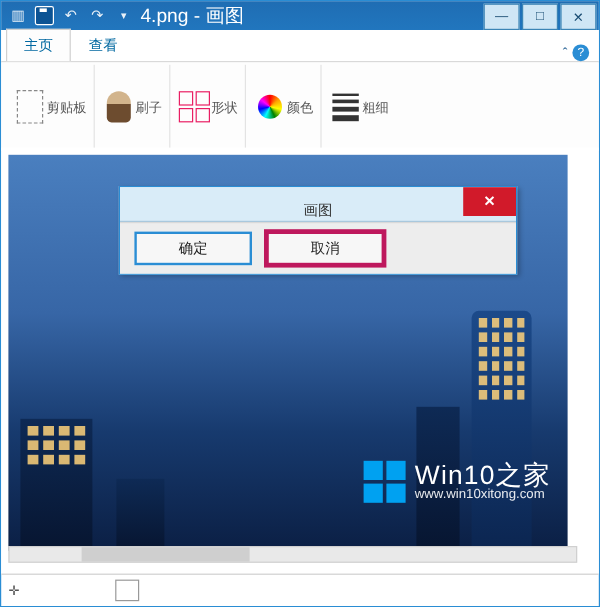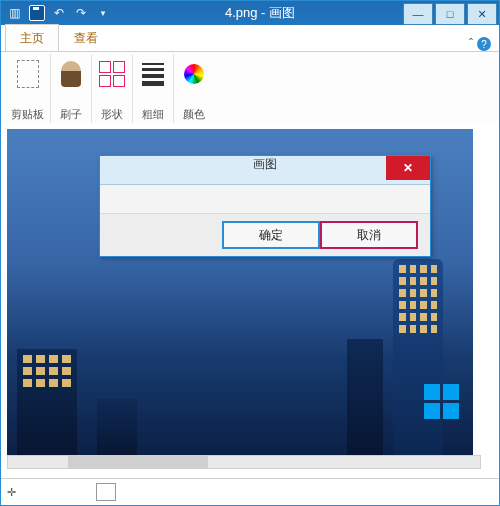--- a/index.html
+++ b/index.html
@@ -3,33 +3,33 @@
 <meta charset="utf-8">
 <style>
   html,body{margin:0;padding:0;font-family:"Microsoft YaHei","Segoe UI",sans-serif;font-size:12px;background:#fff;color:#222;}
   .window{width:500px;height:506px;position:relative;box-sizing:border-box;border:1px solid #2a8dd4;background:#fff;}
   
   .titlebar{height:24px;background:linear-gradient(#1f6db3,#2176be);display:flex;align-items:center;color:#fff;}
   .tb-qat{display:flex;align-items:center;gap:6px;padding:0 6px;}
   .qat-ico{width:16px;height:16px;display:flex;align-items:center;justify-content:center;font-size:12px;color:#fff;opacity:.9;}
   .qat-save{width:14px;height:14px;background:#0b5394;border:1px solid #fff;border-radius:2px;position:relative;}
   .qat-save::after{content:"";position:absolute;top:1px;left:3px;width:6px;height:3px;background:#fff;}
-  .tb-title{flex:1;text-align:center;font-size:13px;}
+  .tb-title{flex:1;font-size:16px;}
   .tb-controls{display:flex;}
   .tb-btn{width:28px;height:20px;margin:2px 2px 0 0;background:#cfe6f5;border:1px solid #3b84b5;display:flex;align-items:center;justify-content:center;font-size:11px;color:#1a4d73;}
   
   .tabsrow{height:26px;display:flex;align-items:flex-end;background:#fff;border-bottom:1px solid #d0d0d0;padding-left:4px;}
   .filetab{background:#1e74c0;color:#fff;padding:4px 14px;font-size:12px;height:18px;display:flex;align-items:center;}
-  .rtab{padding:4px 14px;font-size:12px;color:#a16207;height:18px;display:flex;align-items:center;border:1px solid transparent;border-bottom:none;}
+  .rtab{padding:4px 14px;font-size:12px;color:#0369a1;height:18px;display:flex;align-items:center;border:1px solid transparent;border-bottom:none;}
   .rtab.active{border-color:#d0d0d0;background:#fdfdfd;}
   .help-down{margin-left:auto;margin-right:8px;color:#2a6496;font-size:12px;display:flex;align-items:center;gap:4px;}
   .help-q{width:14px;height:14px;border-radius:50%;background:#2a8dd4;color:#fff;display:flex;align-items:center;justify-content:center;font-size:10px;}
   
   .ribbon{height:70px;background:#fdfdfd;border-bottom:1px solid #d0d0d0;display:flex;padding:2px 4px;}
-  .group{display:flex;flex-direction:column;align-items:center;justify-content:space-between;padding:2px 6px;border-right:1px solid #e3e3e3;}
+  .group{display:flex;flex-direction:row;align-items:center;justify-content:space-between;padding:2px 6px;border-right:1px solid #e3e3e3;}
   .group:last-child{border-right:none;}
   .gicon{width:28px;height:36px;display:flex;align-items:center;justify-content:center;}
   .glabel{font-size:11px;color:#555;}
   .ico-clip{width:20px;height:26px;border:1px dashed #888;}
   .ico-img{width:22px;height:18px;border:1px solid #888;position:relative;}
   .ico-img::after{content:"";position:absolute;bottom:1px;left:2px;width:0;height:0;border-left:6px solid transparent;border-right:6px solid transparent;border-bottom:8px solid #9c27b0;}
   .ico-tools{display:flex;flex-wrap:wrap;width:26px;}
   .ico-tools span{width:10px;height:10px;margin:1px;background:linear-gradient(#f44336,#2196f3);}
   .ico-brush{width:20px;height:26px;background:linear-gradient(#d2b48c 40%,#6d4c2f 40%);border-radius:10px 10px 4px 4px;}
   .ico-shapes{display:flex;flex-wrap:wrap;width:28px;}
@@ -49,29 +49,29 @@
      radial-gradient(2px 2px at 80% 25%,#fff 0,#fff 40%,transparent 42%);}
   .building{position:absolute;bottom:0;background:linear-gradient(#0e2a55,#071530);}
   .b1{left:10px;width:60px;height:110px;}
   .b2{left:90px;width:40px;height:60px;}
   .b3{right:30px;width:50px;height:200px;border-radius:6px 6px 0 0;background:linear-gradient(#1c4a8a,#0b2550);}
   .b4{right:90px;width:36px;height:120px;}
   .wins{position:absolute;inset:6px;display:grid;grid-template-columns:repeat(4,1fr);grid-auto-rows:8px;gap:4px;}
   .wins span{background:#ffd27a;opacity:.85;}
   
   .dialog{position:absolute;left:92px;top:26px;width:330px;background:#f4f4f4;border:1px solid #2a8dd4;box-shadow:2px 2px 4px rgba(0,0,0,0.25);}
-  .dlg-title{height:28px;background:#d9ecf8;border-bottom:1px solid #a9c8dd;display:flex;align-items:flex-start;justify-content:center;position:relative;font-size:12px;color:#333;}
+  .dlg-title{height:28px;background:#d9ecf8;border-bottom:1px solid #a9c8dd;display:flex;align-items:flex-end;justify-content:center;position:relative;font-size:12px;color:#333;}
   .dlg-close{position:absolute;right:0;top:0;width:44px;height:24px;background:#d11a2a;color:#fff;display:flex;align-items:center;justify-content:center;font-weight:bold;}
   .dlg-body{padding:22px 14px;display:flex;align-items:center;gap:10px;}
   .warn-ico{width:28px;height:28px;flex:none;}
   .warn-ico svg{width:28px;height:28px;}
   .dlg-msg{font-size:12px;color:#333;position:relative;padding:4px 6px;}
   .ellipse{position:absolute;border:1px solid #d11a2a;border-radius:50%;left:-8px;top:-6px;right:-8px;bottom:-6px;}
-  .dlg-actions{height:42px;background:#ededed;border-top:1px solid #d9d9d9;display:flex;justify-content:flex-end;align-items:center;gap:0;padding:0 12px;margin-top:28px;}
-  .btn{min-width:70px;height:24px;background:#f7f7f7;border:2px solid #be185d;font-size:12px;padding:0 12px;display:flex;align-items:center;justify-content:center;}
+  .dlg-actions{height:42px;background:#ededed;border-top:1px solid #d9d9d9;display:flex;justify-content:flex-start;align-items:center;gap:10px;padding:0 12px;}
+  .btn{min-width:70px;height:24px;background:#f7f7f7;border:4px solid #be185d;font-size:12px;padding:0 12px;display:flex;align-items:center;justify-content:center;}
   .btn.primary{border:2px solid #2a8dd4;}
   
   .watermark{position:absolute;right:14px;bottom:40px;display:flex;align-items:center;gap:8px;color:#fff;font-family:"Segoe UI",sans-serif;}
   .wm-logo{display:grid;grid-template-columns:16px 16px;grid-template-rows:16px 16px;gap:3px;}
   .wm-logo span{background:#00a1f1;}
   .wm-text{line-height:1.05;}
   .wm-big{font-size:22px;font-weight:300;letter-spacing:1px;}
   .wm-url{font-size:11px;opacity:.9;}
   .scroll-h{position:absolute;left:6px;right:18px;bottom:10px;height:12px;background:#e9e9e9;border:1px solid #d0d0d0;}
   .scroll-h .thumb{position:absolute;left:60px;width:140px;top:0;bottom:0;background:#cfcfcf;}
@@ -128,34 +128,34 @@
             <span></span>
             <span></span>
             <span></span>
             <span></span>
           </div>
         </div>
       <div class="glabel">形状</div>
     </div>
     <div class="group">
       <div class="gicon">
+          <div class="ico-color"></div>
+        </div>
+      <div class="glabel">颜色</div>
+    </div>
+    <div class="group">
+      <div class="gicon">
           <div class="ico-lines">
             <span></span>
             <span></span>
             <span></span>
             <span></span>
           </div>
         </div>
       <div class="glabel">粗细</div>
-    </div>
-    <div class="group">
-      <div class="gicon">
-          <div class="ico-color"></div>
-        </div>
-      <div class="glabel">颜色</div>
     </div>
   </div>
 
   <div class="canvaswrap">
     <div class="canvas">
       <div class="building b1">
           <div class="wins">
             <span></span>
             <span></span>
             <span></span>
@@ -212,20 +212,24 @@
         </div>
       </div>
 
       <div class="watermark">
         <div class="wm-logo">
             <span></span>
             <span></span>
             <span></span>
             <span></span>
           </div>
+        <div class="wm-text">
+          <div class="wm-big">Win10之家</div>
+          <div class="wm-url">www.win10xitong.com</div>
+        </div>
       </div>
     </div>
 
     <div class="scroll-h">
       <div class="thumb"></div>
     </div>
   </div>
 
   <div class="status">
     <span>✛</span>

